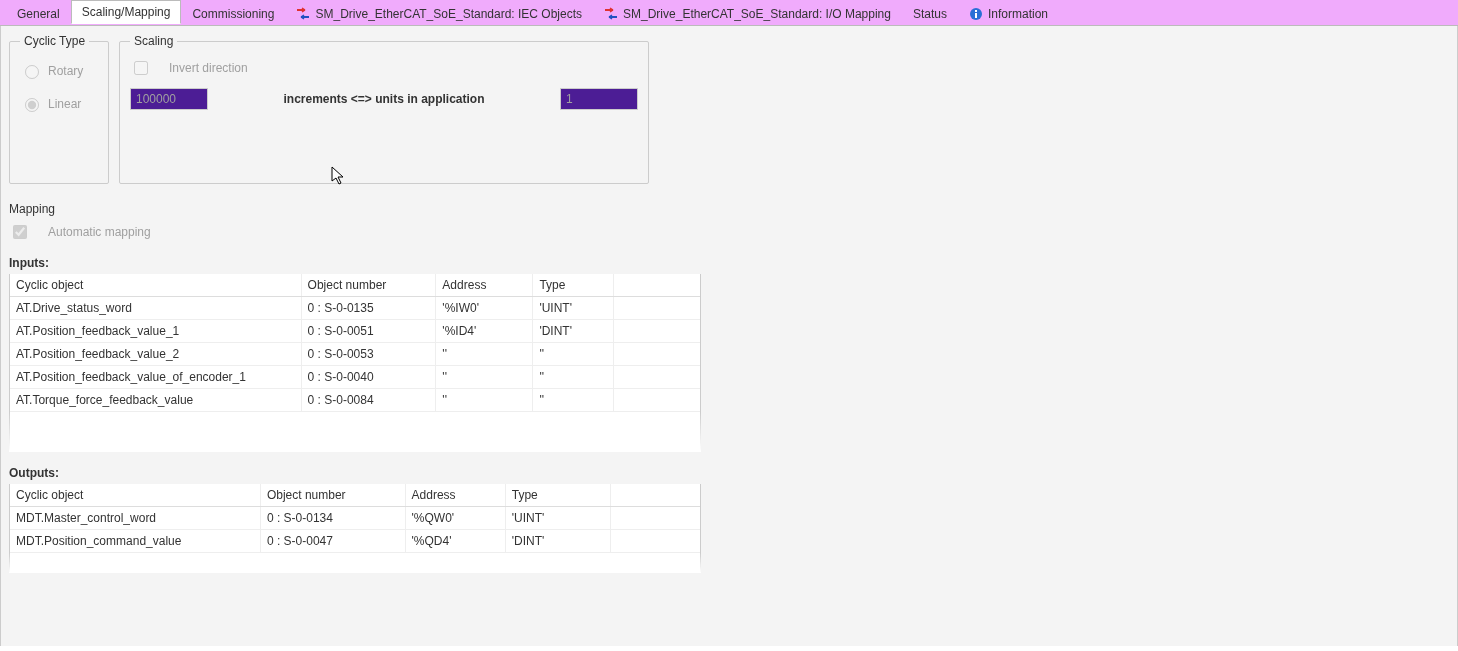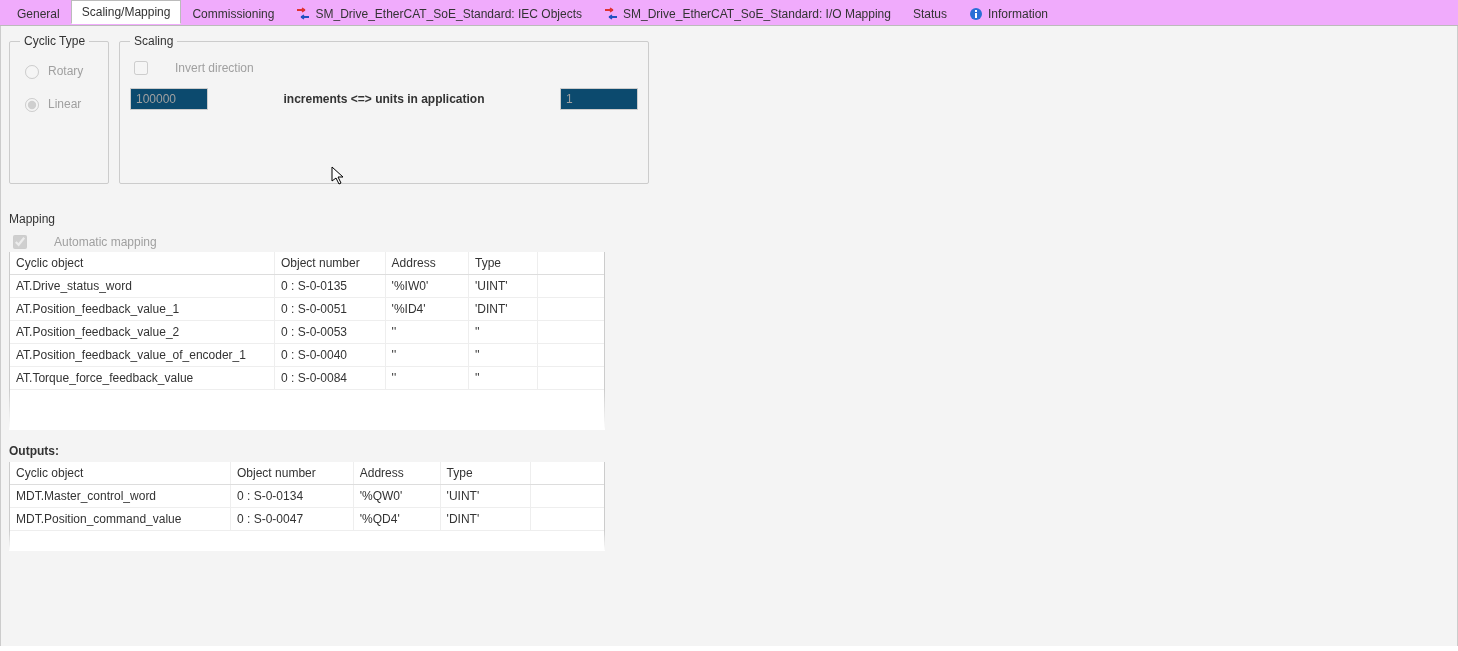--- a/index.html
+++ b/index.html
@@ -53,62 +53,62 @@
   fieldset.panel {
     border: 1px solid #ccc;
     background: #f4f4f4;
     padding: 10px 10px 10px 10px;
     margin: 0;
     border-radius: 2px;
   }
   fieldset.panel > legend { padding: 0 4px; color: #333; }
   #motor-panel { width: 100px; min-height: 150px; }
   #scaling-panel { width: 530px; min-height: 150px; }
-  .chk { display: flex; align-items: center; gap: 24px; }
+  .chk { display: flex; align-items: center; gap: 18px; }
   .chk input[type=checkbox] { width: 14px; height: 14px; }
   .chk.disabled { color: #a0a0a0; }
   .radio-col { margin-top: 4px; }
   .rad { display: flex; align-items: center; gap: 6px; margin-bottom: 16px; color: #a0a0a0; }
   .rad input[type=radio] { width: 14px; height: 14px; }
   .scaling-row { display: flex; align-items: center; gap: 20px; margin-top: 10px; }
   input.text-disabled {
     border: 1px solid #ccc;
-    background: #0c4a6e;
+    background: #4c1d95;
     color: #a0a0a0;
     padding: 3px 5px;
     font-family: inherit;
     font-size: 12px;
     height: 22px;
   }
   input.text-disabled.num1 { width: 78px; }
   input.text-disabled.num2 { width: 78px; }
   .eq-label { color: #333; padding: 0 10px; flex: 1; text-align: center; font-weight: bold; }
 
-  .mapping-section { margin-top: 28px; }
+  .mapping-section { margin-top: 18px; }
   .mapping-legend { margin-bottom: 6px; color: #333; }
   .section-label { font-weight: bold; margin: 14px 0 4px 0; }
   .tbl {
     background: #fff;
     border: 1px solid #ccc;
     width: 648px;
     border-collapse: collapse;
   }
   .tbl th, .tbl td {
     text-align: left;
     padding: 4px 6px;
     font-weight: normal;
     border-bottom: 1px solid #eee;
     border-right: 1px solid #eee;
     color: #333;
     height: 22px;
   }
   .tbl th { border-bottom: 1px solid #ddd; }
   .tbl td.last, .tbl th.last { border-right: none; }
   .tbl .blank-tail { width: 80px; }
-  .tbl-wrap { border-bottom: 40px solid #fff; border-left:1px solid #ccc; border-right:1px solid #ccc; border-top: none; width:596px; background:#404040; }
+  .tbl-wrap { border-bottom: 40px solid #fff; border-left:1px solid #ccc; border-right:1px solid #ccc; border-top: none; width:692px; background:#404040; }
   .tbl-wrap .tbl { border: none; width: 100%; }
   .tbl-wrap { padding:0; }
 
   
   svg.mapping-ic { width:14px; height:14px; }
 
   
   .cursor {
     position: absolute;
     width: 16px; height: 20px;
@@ -199,20 +199,21 @@
     </fieldset>
   </div>
 
   <div class="mapping-section">
     <div class="mapping-legend">Mapping</div>
     <label class="chk disabled">
       <input type="checkbox" disabled="" checked="" style="">
       <span>Automatic mapping</span>
     </label>
 
+    <div class="section-label">Inputs:</div>
     <div class="tbl-wrap">
       <table class="tbl">
         <thead>
           <tr>
             <th style="width:270px">Cyclic object</th>
             <th style="width:125px">Object number</th>
             <th style="width:90px">Address</th>
             <th style="width:75px">Type</th>
             <th class="last blank-tail"></th>
           </tr>

